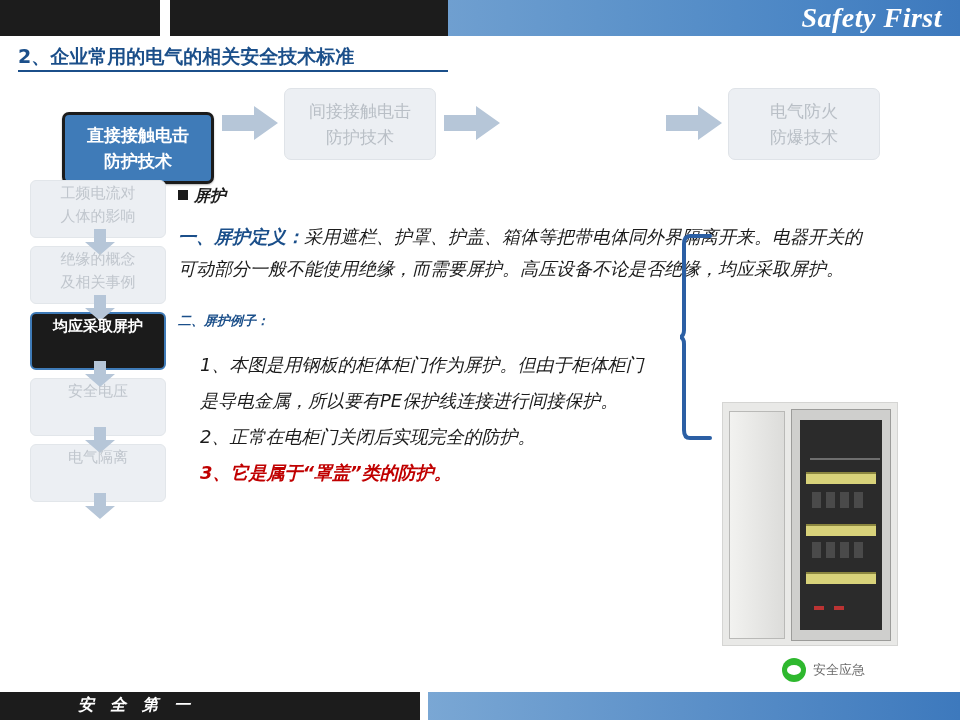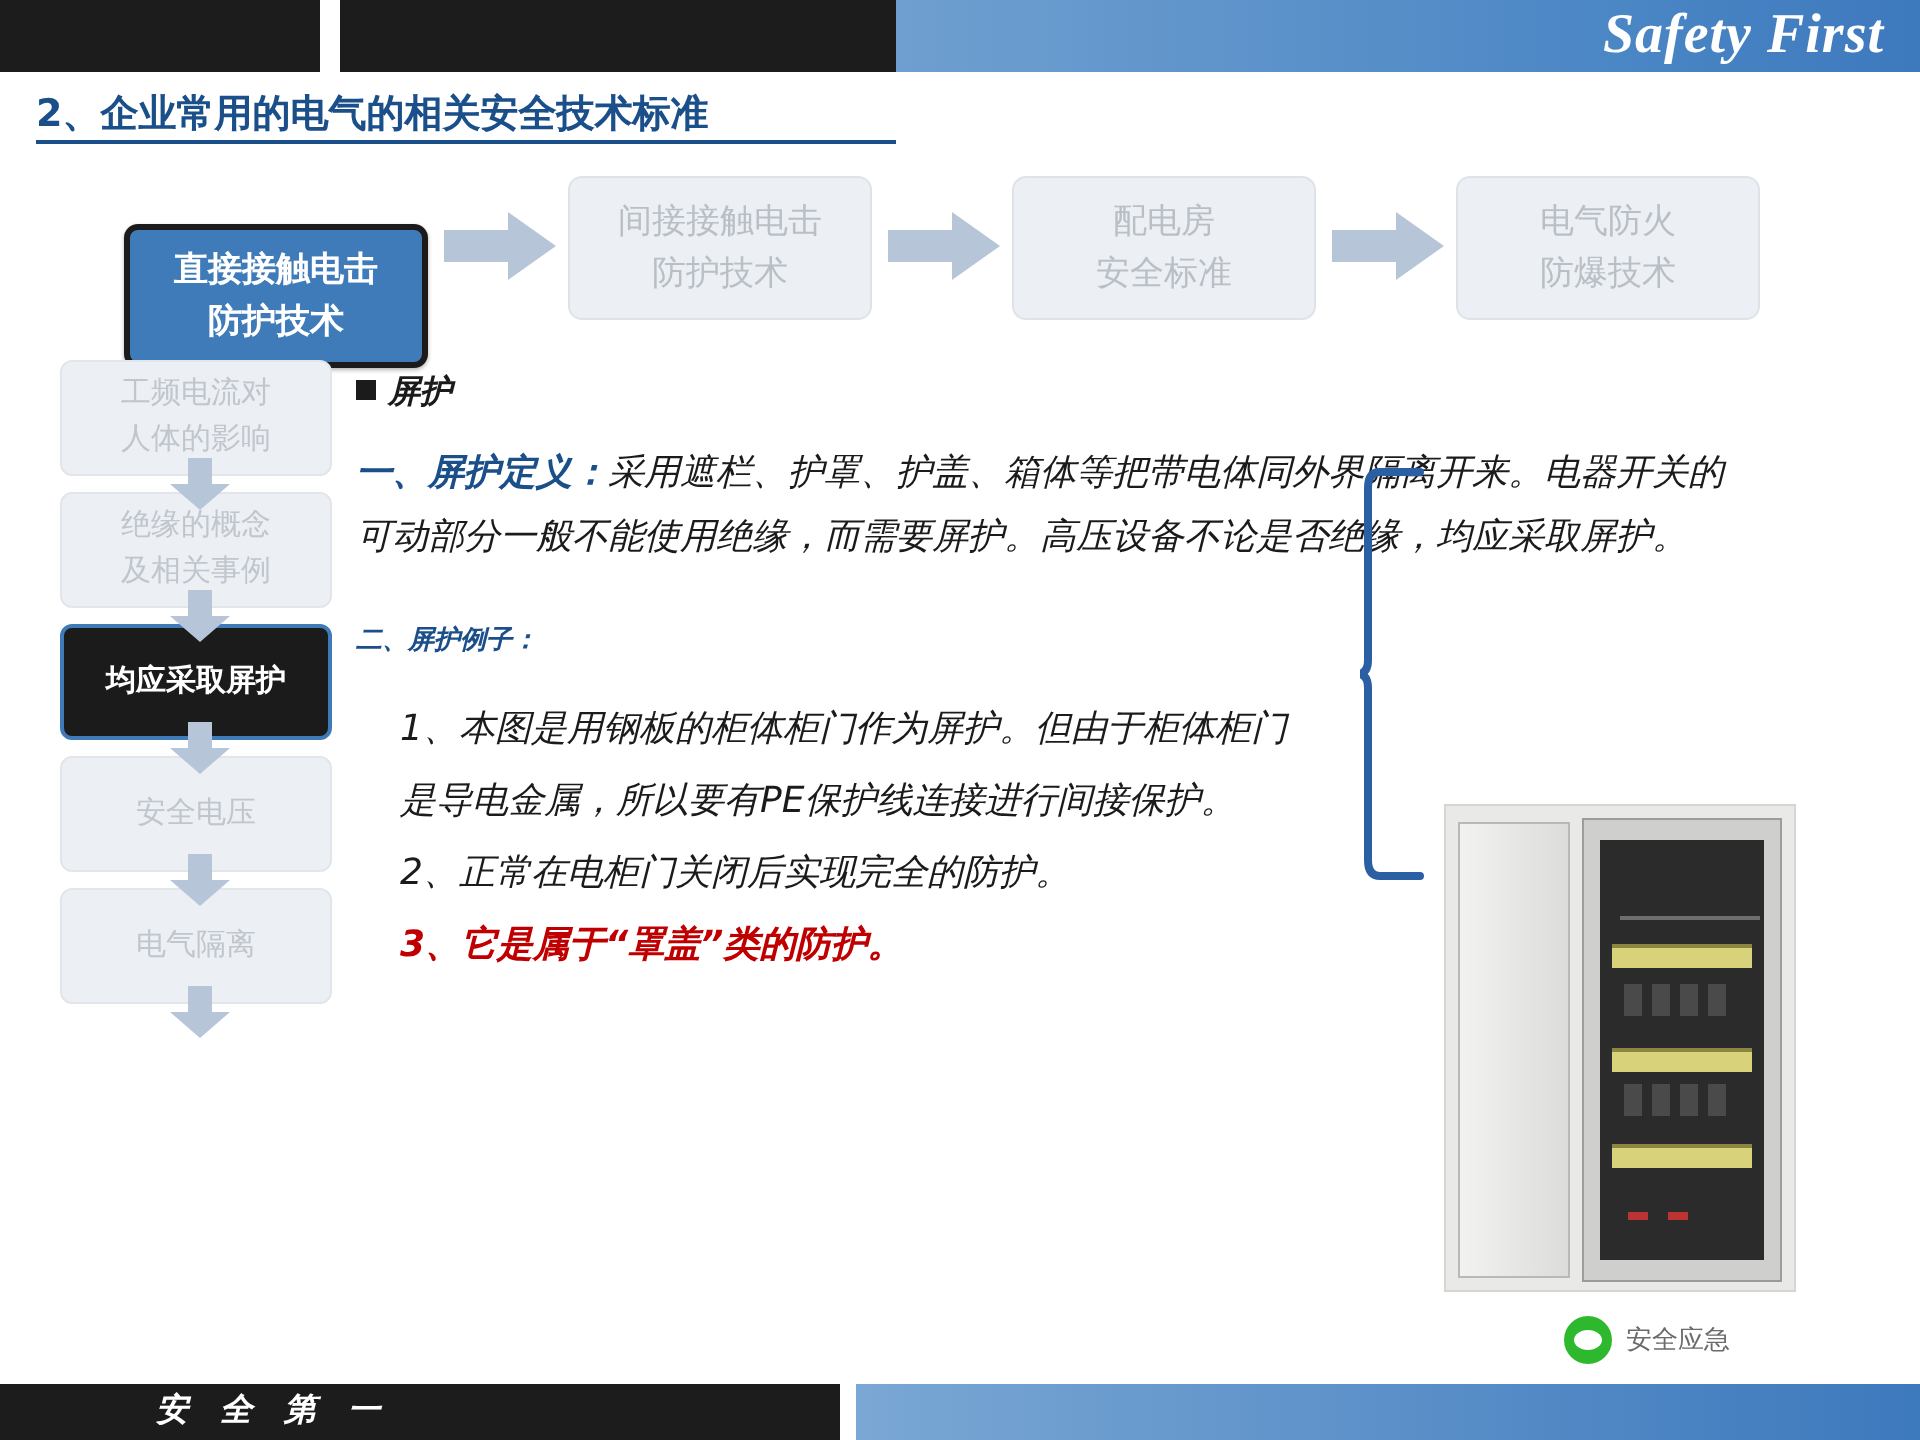--- a/index.html
+++ b/index.html
@@ -75,23 +75,23 @@
   .arrow-right {
     width: 56px; height: 34px;
     display: block;
   }
 
   
   .vflow { position: absolute; left: 30px; top: 180px; width: 140px; }
   .vbox {
     width: 136px; height: 58px; border-radius: 6px;
     display: flex; flex-direction: column;
-    align-items: center; justify-content: center;
+    align-items: center; justify-content: flex-start;
     font-size: 15px; line-height: 23px;
-    font-family: Liberation Serif, serif;
+    font-family: Liberation Sans, sans-serif;
     background: #eceff3; color: #c0c6cd;
     border: 1px solid #e2e6ea;
   }
   .vbox.active {
     background: #1b1b1b; color: #ffffff; font-weight: bold;
     border: 2px solid #3f7bb8;
   }
   .vgap { height: 8px; display: flex; justify-content: center; align-items: center; }
   .vgap svg { display: block; }
 
@@ -221,24 +221,20 @@
       <span>间接接触电击</span>
       <span>防护技术</span>
     </div>
 
     <div class="arrowwrap aw2">
       <svg class="arrow-right" viewBox="0 0 56 34">
           <polygon points="0,9 32,9 32,0 56,17 32,34 32,25 0,25" fill="#b6c6d8"></polygon>
         </svg>
     </div>
 
-    <div class="fbox dim fb3">
-      <span>配电房</span>
-      <span>安全标准</span>
-    </div>
 
     <div class="arrowwrap aw3">
       <svg class="arrow-right" viewBox="0 0 56 34">
           <polygon points="0,9 32,9 32,0 56,17 32,34 32,25 0,25" fill="#b6c6d8"></polygon>
         </svg>
     </div>
 
     <div class="fbox dim fb4">
       <span>电气防火</span>
       <span>防爆技术</span>

